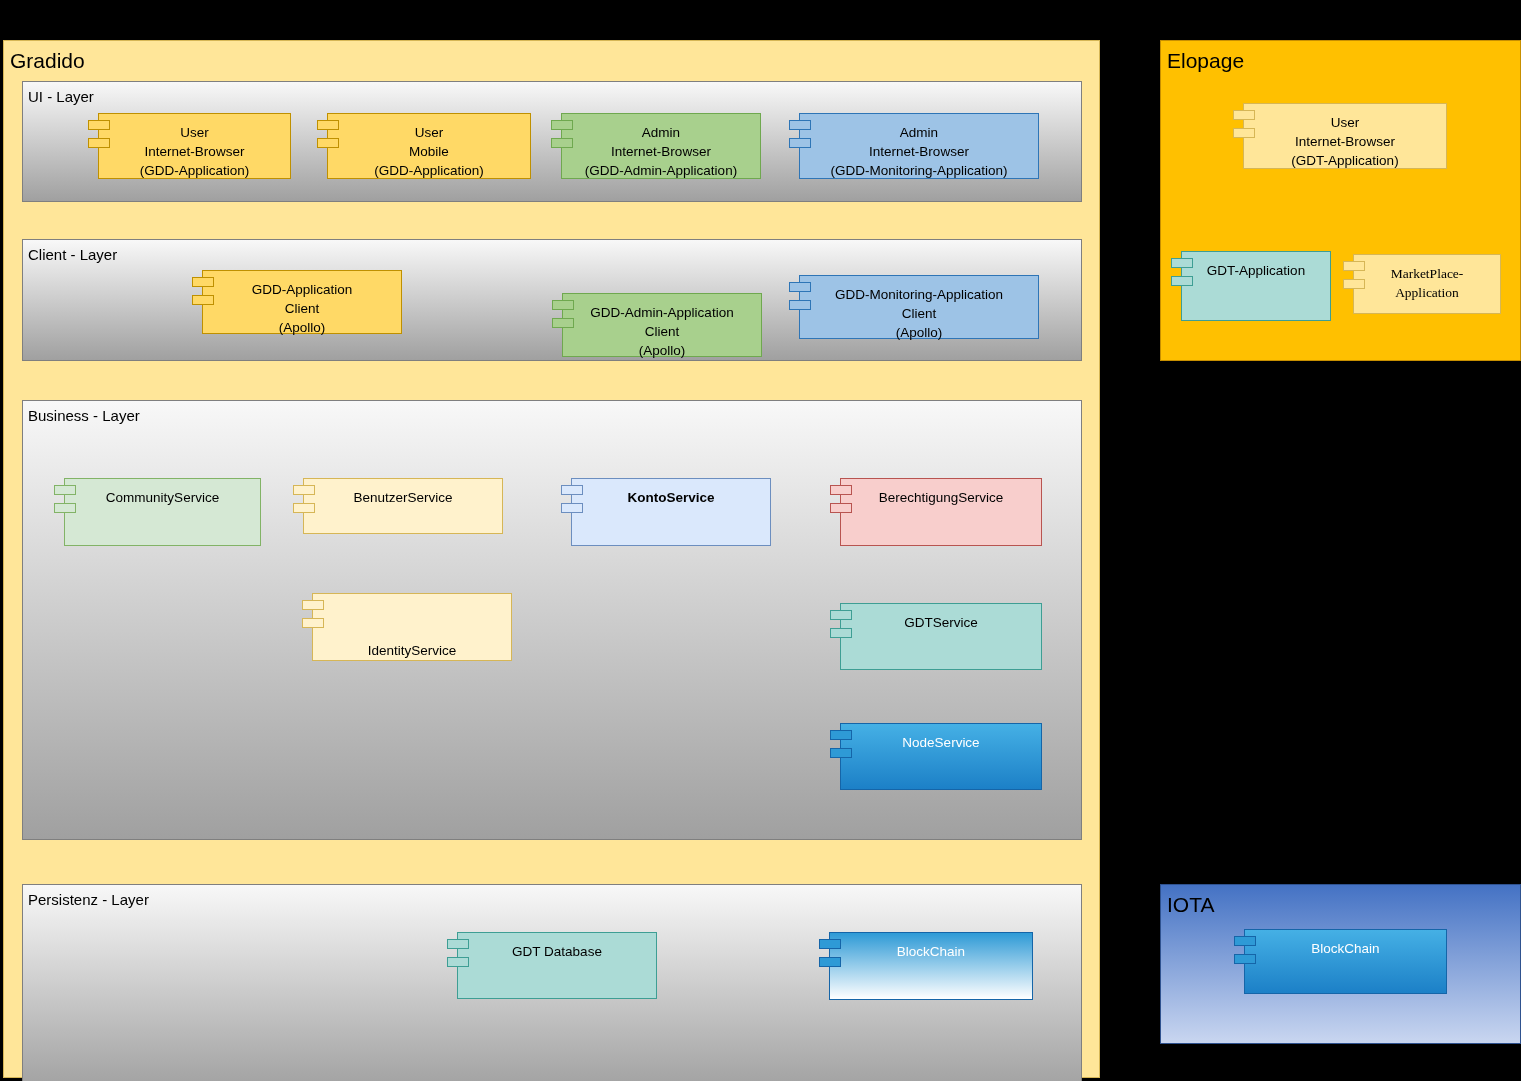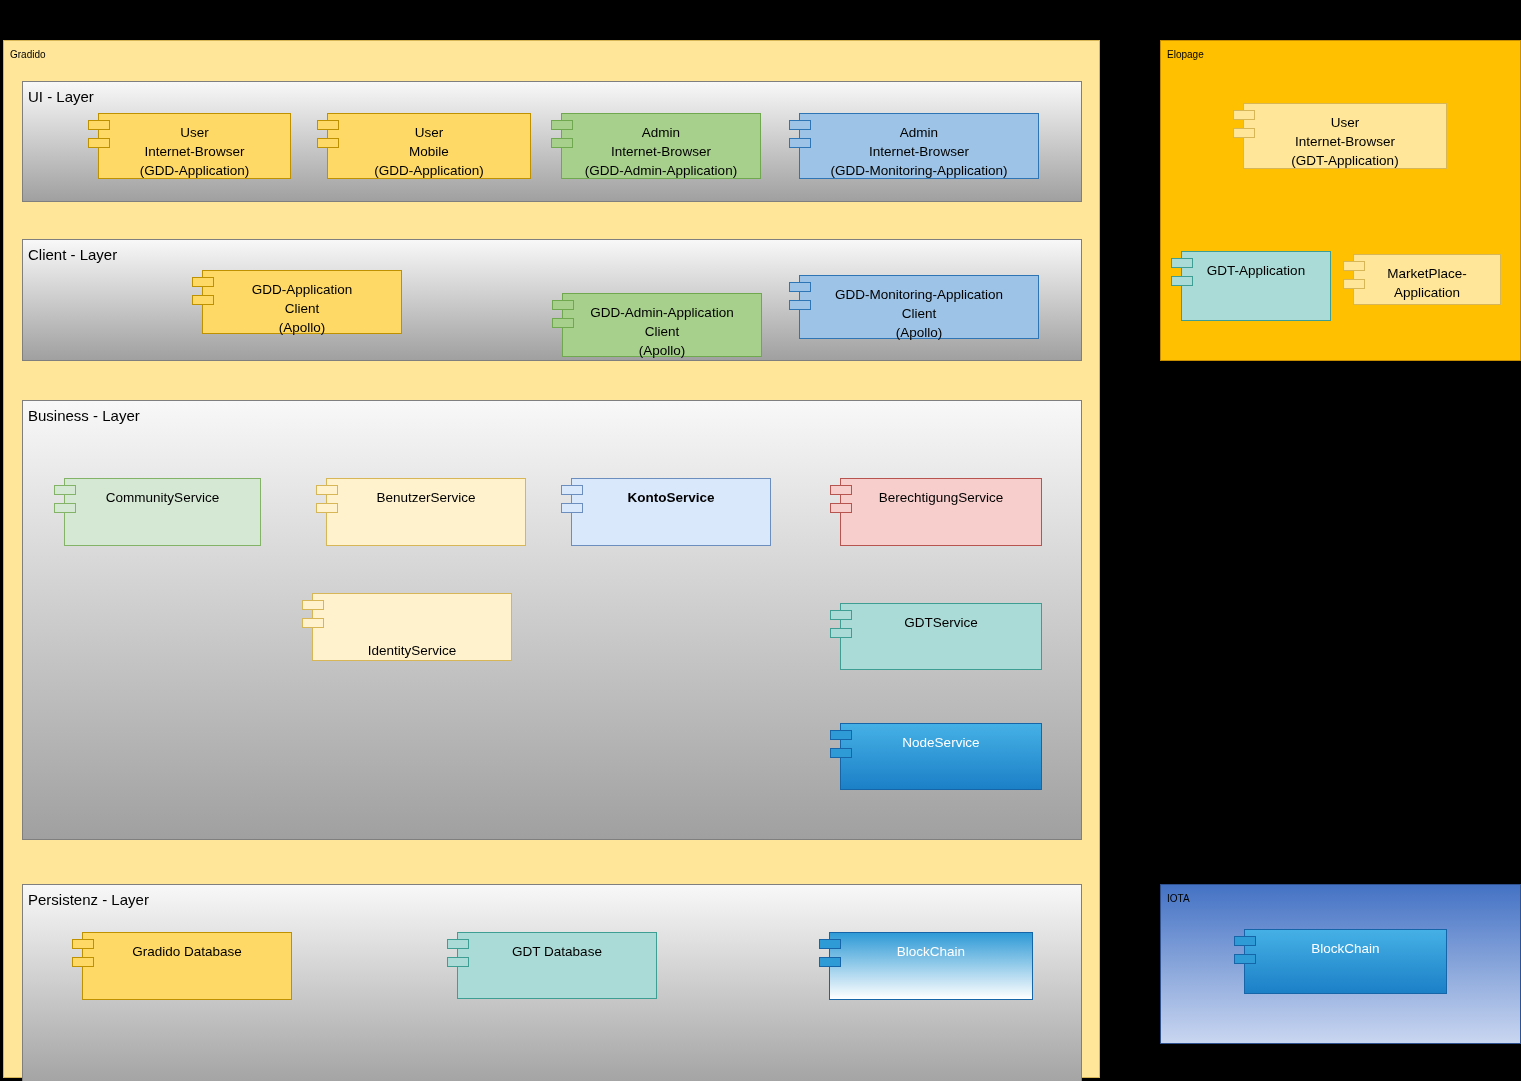--- a/index.html
+++ b/index.html
@@ -4,21 +4,21 @@
 <style>
   html,body { margin:0; padding:0; background:#000; }
   .stage {
     position:relative; width:1521px; height:1081px; background:#000;
     font-family:"Liberation Sans", sans-serif; overflow:hidden;
   }
   .container-box { position:absolute; box-sizing:border-box; }
   .gradido   { left:3px;    top:40px;  width:1097px; height:1038px; background:#FFE699; border:1px solid #D6B656; }
   .elopage   { left:1160px; top:40px;  width:361px;  height:321px;  background:#FFC000; border:1px solid #C78F00; }
   .iota      { left:1160px; top:884px; width:361px;  height:160px;  background:linear-gradient(180deg,#4472C4 0%,#C9D6F0 100%); border:1px solid #2F528F;padding-left:34px; }
-  .container-title { position:absolute; top:8px; left:6px; font-size:10px; color:#000; }
+  .container-title { position:absolute; top:8px; left:6px; font-size:21px; color:#000; }
 
   .layer {
     position:absolute; box-sizing:border-box;
     background:linear-gradient(180deg,#F8F8F8 0%,#A0A0A0 100%);
     border:1px solid #7F7F7F;
     padding-left:44px;
   }
   .layer-ui        { left:18px; top:40px;  width:1060px; height:121px; }
   .layer-client    { left:18px; top:198px; width:1060px; height:122px; }
   .layer-business  { left:18px; top:359px; width:1060px; height:440px; }
@@ -120,21 +120,21 @@
     </div>
 
     <div class="layer layer-business">
       <div class="layer-title">Business - Layer</div>
 
       <div class="comp c-lightgreen" style="left:41px; top:77px; width:197px; height:68px;">
         <span class="port p1"></span>
         <span class="port p2"></span>
         <span class="label">CommunityService</span>
       </div>
-      <div class="comp c-lightyellow" style="left:303px; top:77px; width:200px; height:68px;">
+      <div class="comp c-lightyellow" style="left:280px; top:77px; width:200px; height:56px;">
         <span class="port p1"></span>
         <span class="port p2"></span>
         <span class="label">BenutzerService</span>
       </div>
       <div class="comp c-lightblue" style="left:548px; top:77px; width:200px; height:68px;font-weight:bold;">
         <span class="port p1"></span>
         <span class="port p2"></span>
         <span class="label">KontoService</span>
       </div>
       <div class="comp c-pink" style="left:817px; top:77px; width:202px; height:68px;">
@@ -155,25 +155,20 @@
       <div class="comp c-solidblue" style="left:817px; top:322px; width:202px; height:67px;">
         <span class="port p1"></span>
         <span class="port p2"></span>
         <span class="label">NodeService</span>
       </div>
     </div>
 
     <div class="layer layer-persistenz">
       <div class="layer-title">Persistenz - Layer</div>
 
-      <div class="comp c-yellow" style="left:59px; top:47px; width:210px; height:68px;">
-        <span class="port p1"></span>
-        <span class="port p2"></span>
-        <span class="label">Gradido Database</span>
-      </div>
       <div class="comp c-teal" style="left:434px; top:47px; width:200px; height:67px;">
         <span class="port p1"></span>
         <span class="port p2"></span>
         <span class="label">GDT Database</span>
       </div>
       <div class="comp c-bluefade" style="left:806px; top:47px; width:204px; height:68px;">
         <span class="port p1"></span>
         <span class="port p2"></span>
         <span class="label">BlockChain</span>
       </div>
@@ -188,21 +183,21 @@
       <span class="port p2"></span>
       <span class="label">User
 Internet-Browser
 (GDT-Application)</span>
     </div>
     <div class="comp c-teal" style="left:20px; top:210px; width:150px; height:70px;">
       <span class="port p1"></span>
       <span class="port p2"></span>
       <span class="label">GDT-Application</span>
     </div>
-    <div class="comp c-paleyellow" style="left:192px; top:213px; width:148px; height:51px;">
+    <div class="comp c-paleyellow" style="left:192px; top:213px; width:148px; height:60px;font-family:Liberation Serif, serif;">
       <span class="port p1"></span>
       <span class="port p2"></span>
       <span class="label">MarketPlace-
 Application</span>
     </div>
   </div>
 
   <div class="container-box iota">
     <div class="container-title">IOTA</div>
 

